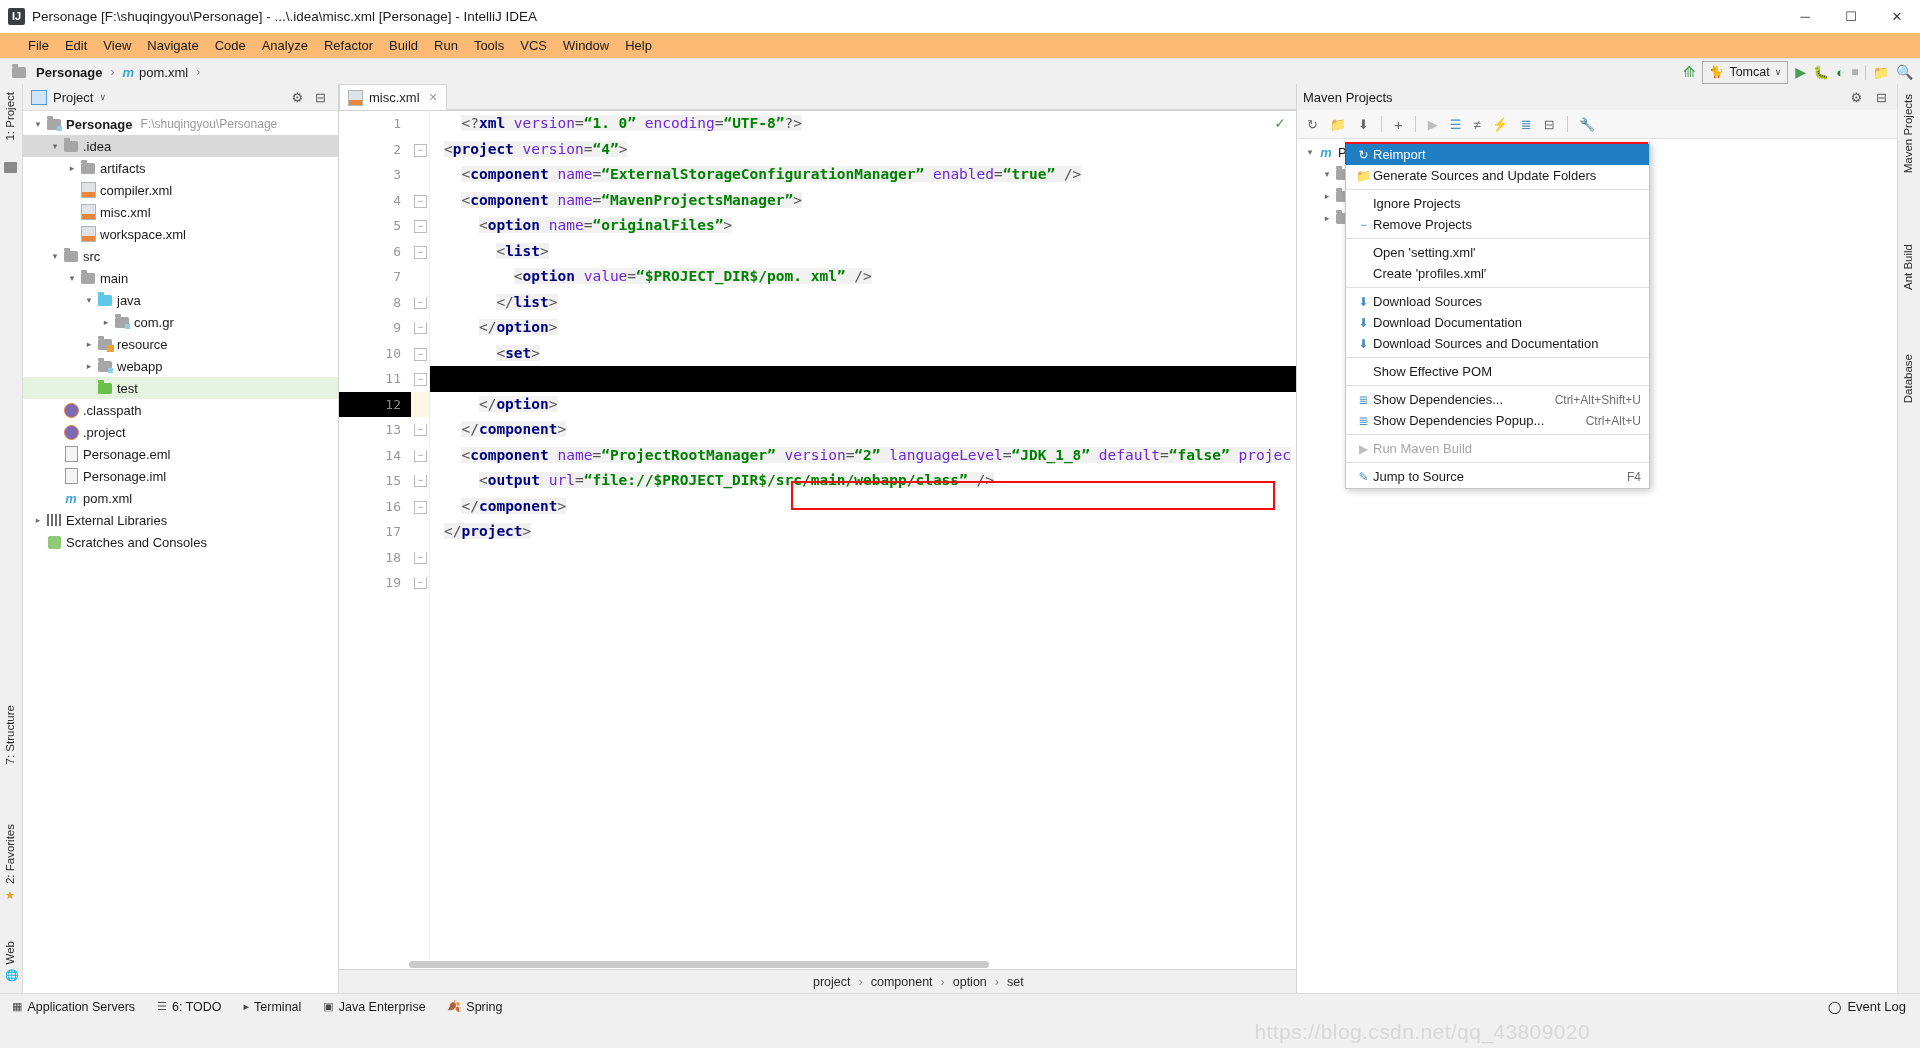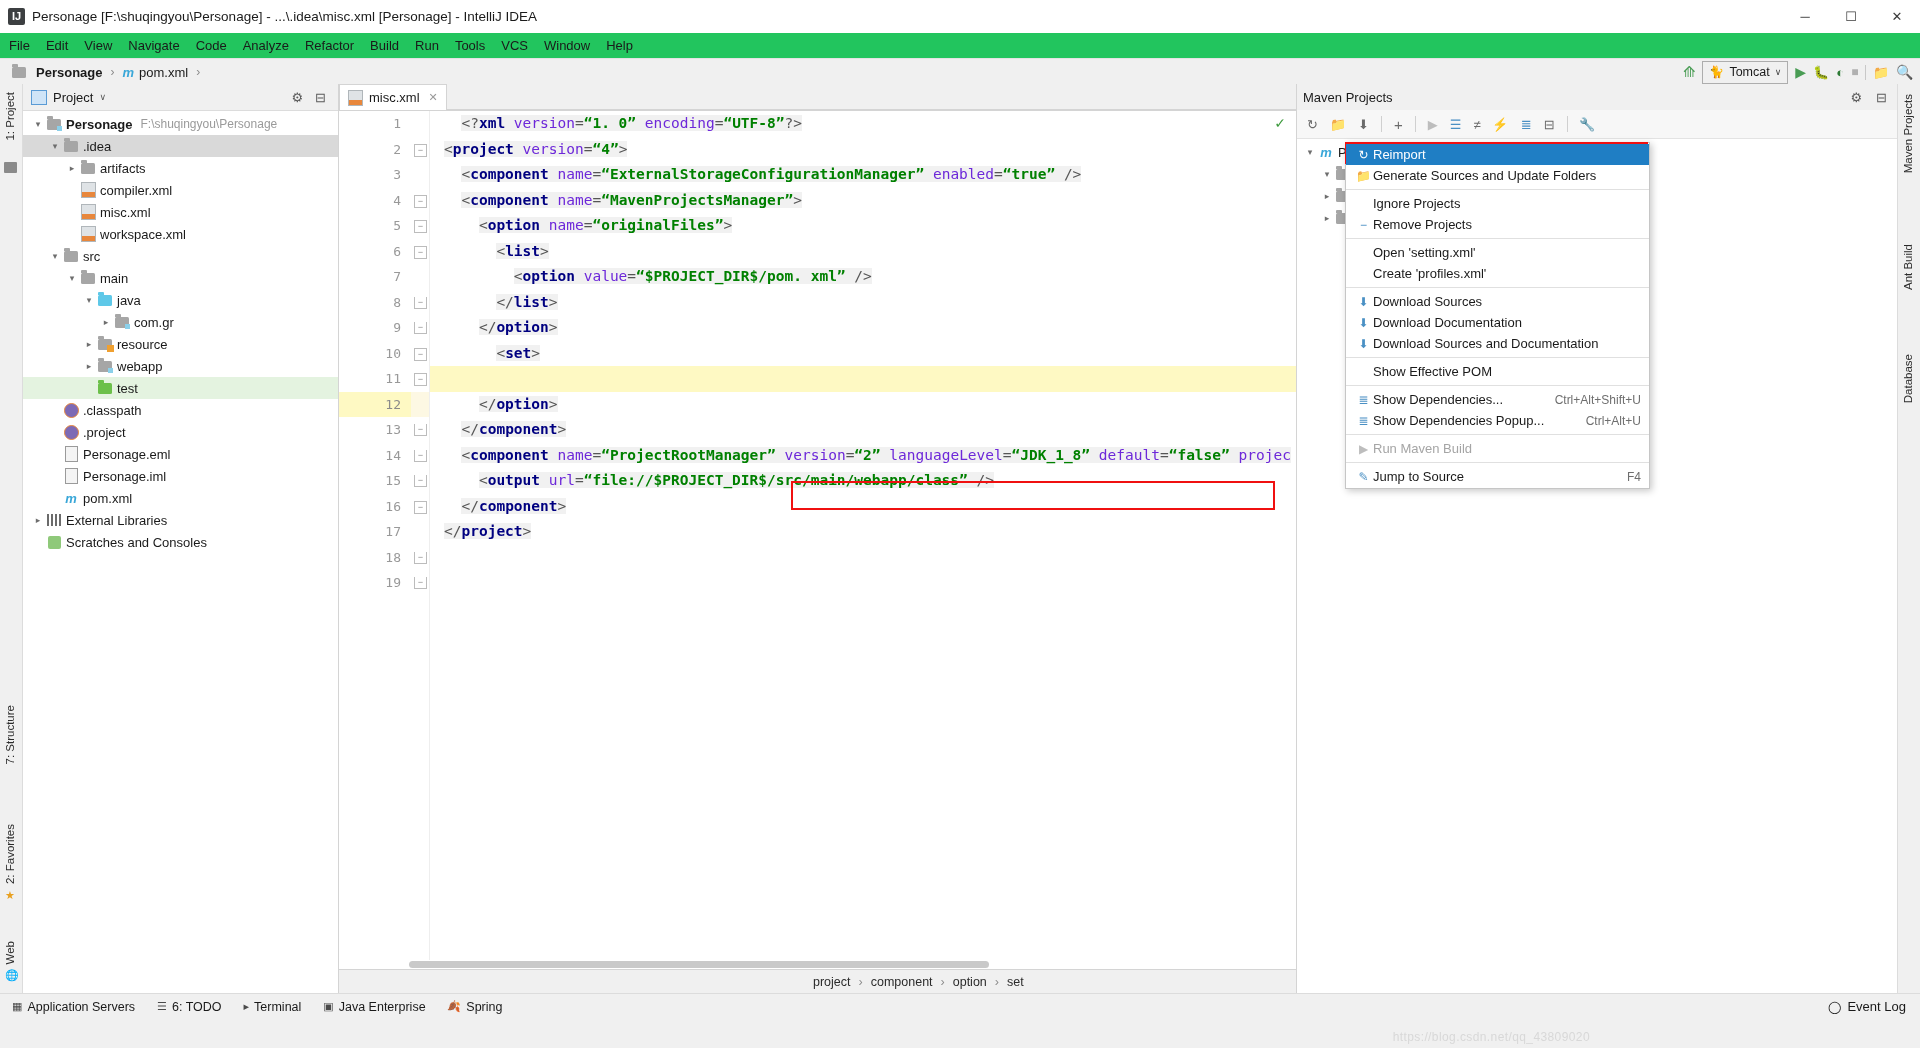--- a/index.html
+++ b/index.html
@@ -17,22 +17,22 @@
     border-bottom:1px solid #ffffff;position:relative;}
   .title-ico{width:17px;height:17px;margin:0 7px 0 8px;background:#3c3f41;
     border-radius:2px;display:flex;align-items:center;justify-content:center;
     color:#fff;font-size:11px;font-weight:bold;}
   .title-text{font-size:13.5px;color:#1b1b1b;white-space:nowrap;}
   .winbtns{position:absolute;right:0;top:0;height:32px;display:flex;}
   .winbtn{width:46px;height:32px;display:flex;align-items:center;justify-content:center;
     font-size:13px;color:#3b3b3b;}
 
   
-  .menubar{height:25px;background:#22c55e;display:flex;align-items:center;
-    padding-left:1px;border-bottom:1px solid #e3e3e3;}
+  .menubar{height:25px;background:#fdba74;display:flex;align-items:center;
+    padding-left:20px;border-bottom:1px solid #e3e3e3;}
   .menu-item{padding:3px 8px;font-size:13px;color:#1a1a1a;white-space:nowrap;}
 
   
   .navbar{height:26px;background:#f0f0f0;display:flex;align-items:center;
     padding-left:6px;border-bottom:1px solid #dcdcdc;position:relative;}
   .crumb{display:flex;align-items:center;gap:5px;padding:2px 4px;font-size:13px;}
   .crumb-sep{color:#8c8c8c;margin:0 3px;font-size:12px;}
   .crumb b{font-weight:bold;}
   .navright{position:absolute;right:6px;top:0;height:26px;display:flex;align-items:center;gap:7px;}
   .tomcat-box{display:flex;align-items:center;gap:5px;border:1px solid #adadad;
@@ -96,21 +96,21 @@
   .codearea{flex:1;position:relative;display:flex;background:#ffffff;overflow:hidden;}
   .gutter{width:72px;flex:none;background:#ffffff;position:relative;}
   .foldcol{width:18px;flex:none;background:#ffffff;border-right:1px solid #eeeeee;position:relative;}
   .codecol{flex:1;position:relative;min-width:0;overflow:hidden;}
 
   .codeline{height:25.5px;line-height:25.5px;white-space:pre;
     font-family:"DejaVu Sans Mono","Liberation Mono",monospace;font-size:14.5px;}
   .lnum{height:25.5px;line-height:25.5px;text-align:right;padding-right:10px;
     font-family:"DejaVu Sans Mono","Liberation Mono",monospace;font-size:13px;color:#999999;}
   .lnum.cur{color:#8a8a8a;}
-  .hl-line{background:#fef9c3;}
+  .hl-line{background:#000000;}
   .tag{color:#000080;font-weight:bold;}
   .attr{color:#6d28d9;font-weight:normal;}
   .val{color:#008000;font-weight:bold;}
   .punc{color:#555;}
   .codebg{background:#f1f1f1;}
 
   .fold{position:absolute;left:3px;width:11px;height:11px;border:1px solid #bcbcbc;
     background:#ffffff;display:flex;align-items:center;justify-content:center;
     font-size:9px;color:#8a8a8a;line-height:1;}
   .fold.endmark{border-top:none;}
@@ -154,21 +154,21 @@
   .bt{display:flex;align-items:center;gap:5px;font-size:12.5px;color:#1a1a1a;}
   .bt .bti{font-size:11px;color:#4a4a4a;}
   .bt-right{margin-left:auto;display:flex;align-items:center;gap:6px;padding-right:14px;}
 
   .statusbar{position:absolute;left:0;right:0;bottom:0;height:29px;background:#f0f0f0;
     border-top:1px solid #dcdcdc;display:flex;align-items:center;padding-left:12px;gap:8px;}
   .sb-ico{width:12px;height:13px;border:1px solid #8a8a8a;background:#fafafa;}
   .sb-msg{font-size:12.5px;}
   .sb-right{margin-left:auto;display:flex;align-items:center;gap:14px;padding-right:14px;
     font-size:12.5px;color:#555;}
-  .watermark{position:absolute;right:330px;bottom:4px;font-size:12px;color:#d8d8d8;
+  .watermark{position:absolute;right:330px;bottom:4px;font-size:21px;color:#d8d8d8;
     letter-spacing:.4px;pointer-events:none;white-space:nowrap;}
 
   .v-strip-lbl{position:absolute;writing-mode:vertical-rl;transform:rotate(180deg);
     font-size:11.5px;color:#2b2b2b;white-space:nowrap;}
 </style>
 </head>
 <body>
 
 <div class="app">
 

